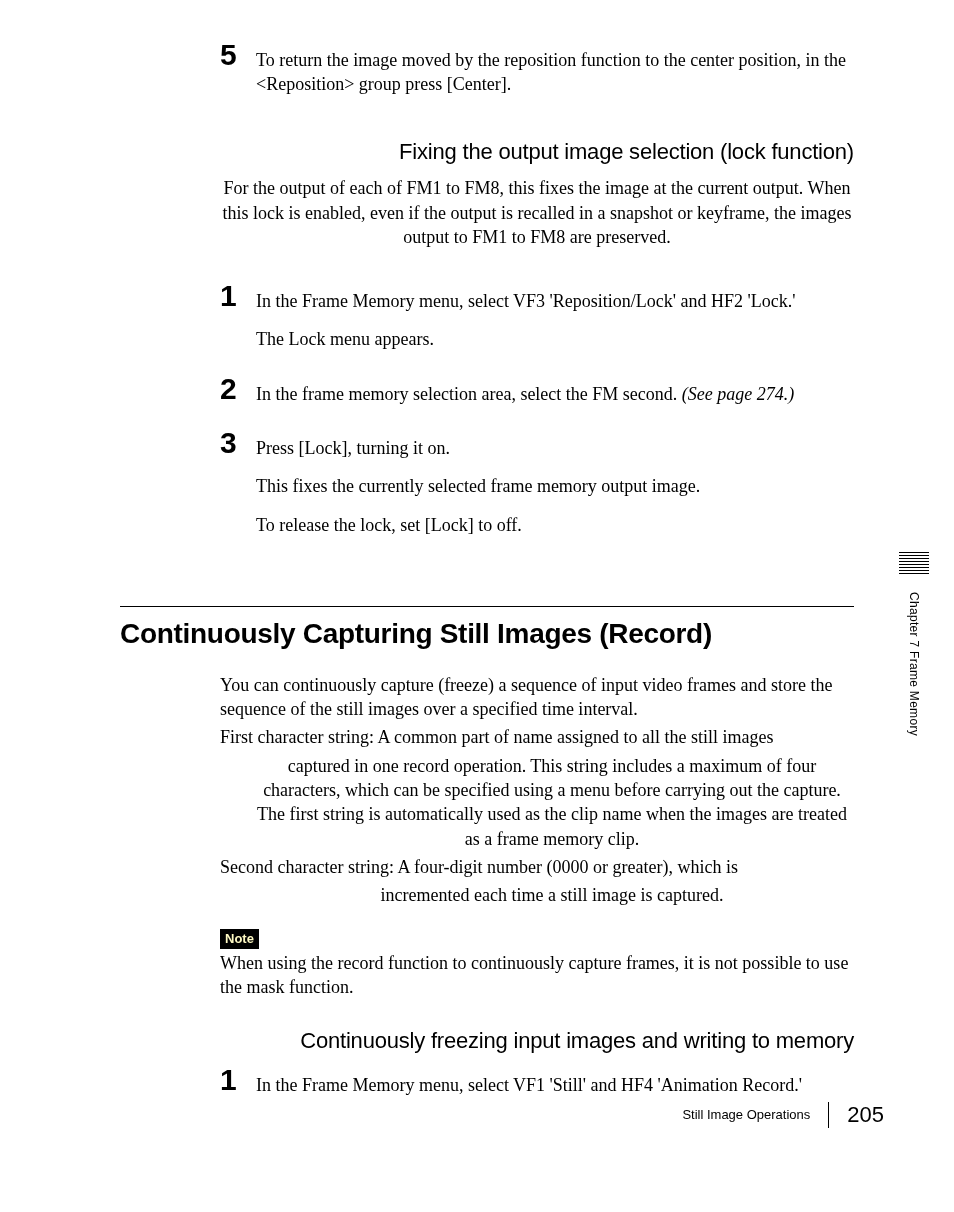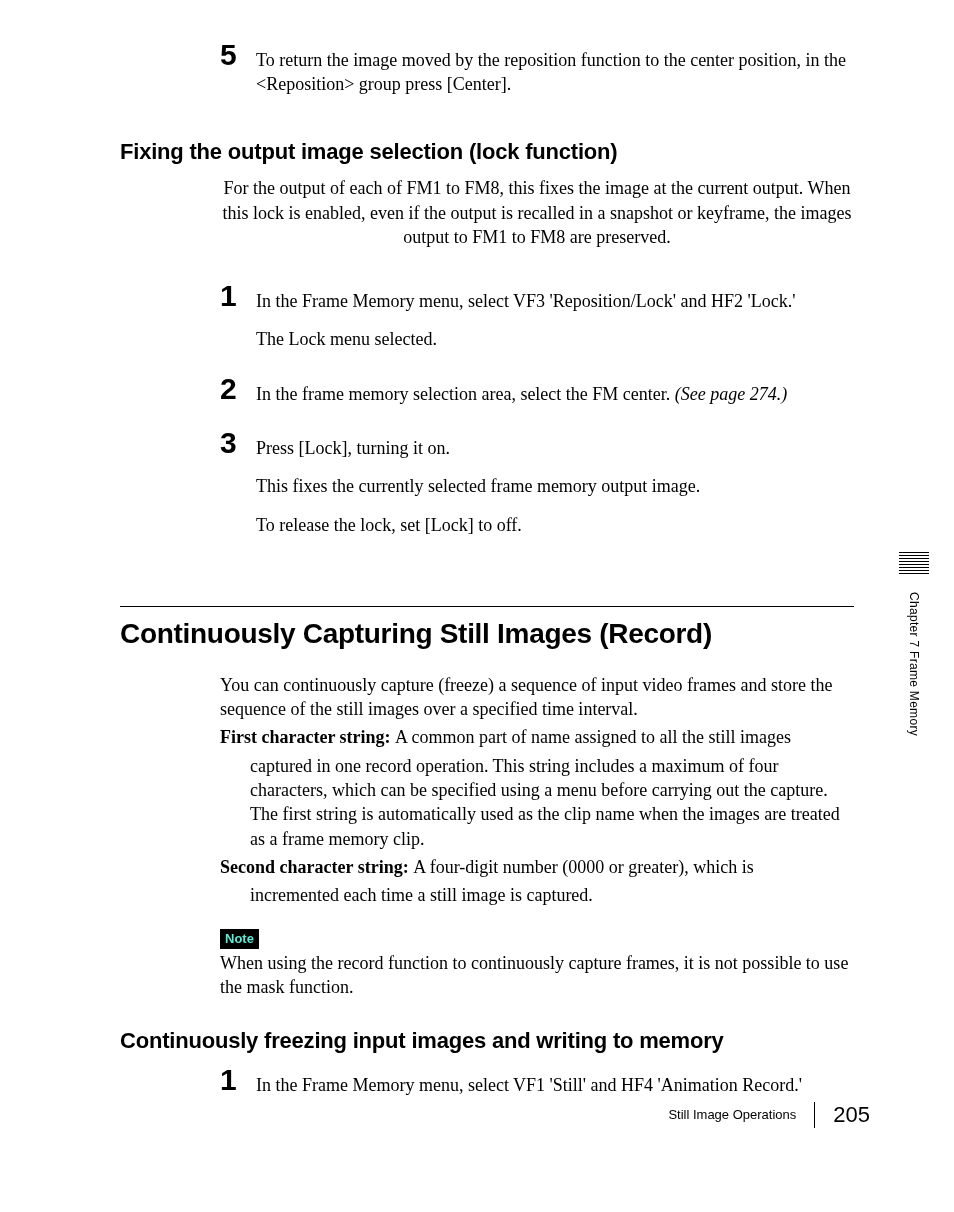--- a/index.html
+++ b/index.html
@@ -65,24 +65,25 @@
   }
   .step-body {
     flex: 1;
     padding-top: 8px;
   }
   .step-body p {
     margin: 0 0 14px 0;
   }
   .h3 {
     font-family: Arial, Helvetica, sans-serif;
-    font-weight: bold;
+    font-weight: normal;
     font-size: 22px;
     margin: 26px 0 10px 0;
     letter-spacing: -0.2px;
+    text-align: right;
   }
   .h2 {
     font-family: Arial, Helvetica, sans-serif;
     font-weight: bold;
     font-size: 28px;
     margin: 0 0 20px 0;
     padding-top: 8px;
     border-top: 1.5px solid #000;
     letter-spacing: -0.3px;
   }
@@ -90,43 +91,44 @@
     margin-top: 55px;
   }
   p {
     margin: 0 0 4px 0;
   }
   .para-block {
     margin-bottom: 32px;
     text-align: center;
   }
   .def-term {
-    font-weight: bold;
+    font-weight: normal;
   }
   .def-body {
     margin-left: 30px;
+    text-align: center;
   }
   .note-tag {
     display: inline-block;
     background: #000;
-    color: #5eead4;
+    color: #fef9c3;
     font-family: Arial, Helvetica, sans-serif;
     font-weight: bold;
     font-size: 13px;
     padding: 1px 5px 1px 5px;
     margin-top: 18px;
     margin-bottom: 2px;
   }
   .italic {
     font-style: italic;
   }
   .footer {
     position: absolute;
     bottom: 30px;
-    right: 84px;
+    right: 70px;
     display: flex;
     align-items: center;
     gap: 18px;
     font-family: Arial, Helvetica, sans-serif;
   }
   .footer-title {
     font-size: 13px;
   }
   .footer-divider {
     width: 1px;
@@ -167,28 +169,28 @@
 
   <div class="h3">Fixing the output image selection (lock function)</div>
 
   <div class="indent-block">
     <p class="para-block">For the output of each of FM1 to FM8, this fixes the image at the current output. When this lock is enabled, even if the output is recalled in a snapshot or keyframe, the images output to FM1 to FM8 are preserved.</p>
 
     <div class="step">
       <div class="step-num">1</div>
       <div class="step-body">
         <p>In the Frame Memory menu, select VF3 'Reposition/Lock' and HF2 'Lock.'</p>
-        <p>The Lock menu selected.</p>
+        <p>The Lock menu appears.</p>
       </div>
     </div>
 
     <div class="step">
       <div class="step-num">2</div>
       <div class="step-body">
-        <p><span>In the frame memory selection area, select the FM center. </span><span class="italic">(See page 274.)</span></p>
+        <p><span>In the frame memory selection area, select the FM second. </span><span class="italic">(See page 274.)</span></p>
       </div>
     </div>
 
     <div class="step">
       <div class="step-num">3</div>
       <div class="step-body">
         <p>Press [Lock], turning it on.</p>
         <p>This fixes the currently selected frame memory output image.</p>
         <p>To release the lock, set [Lock] to off.</p>
       </div>

